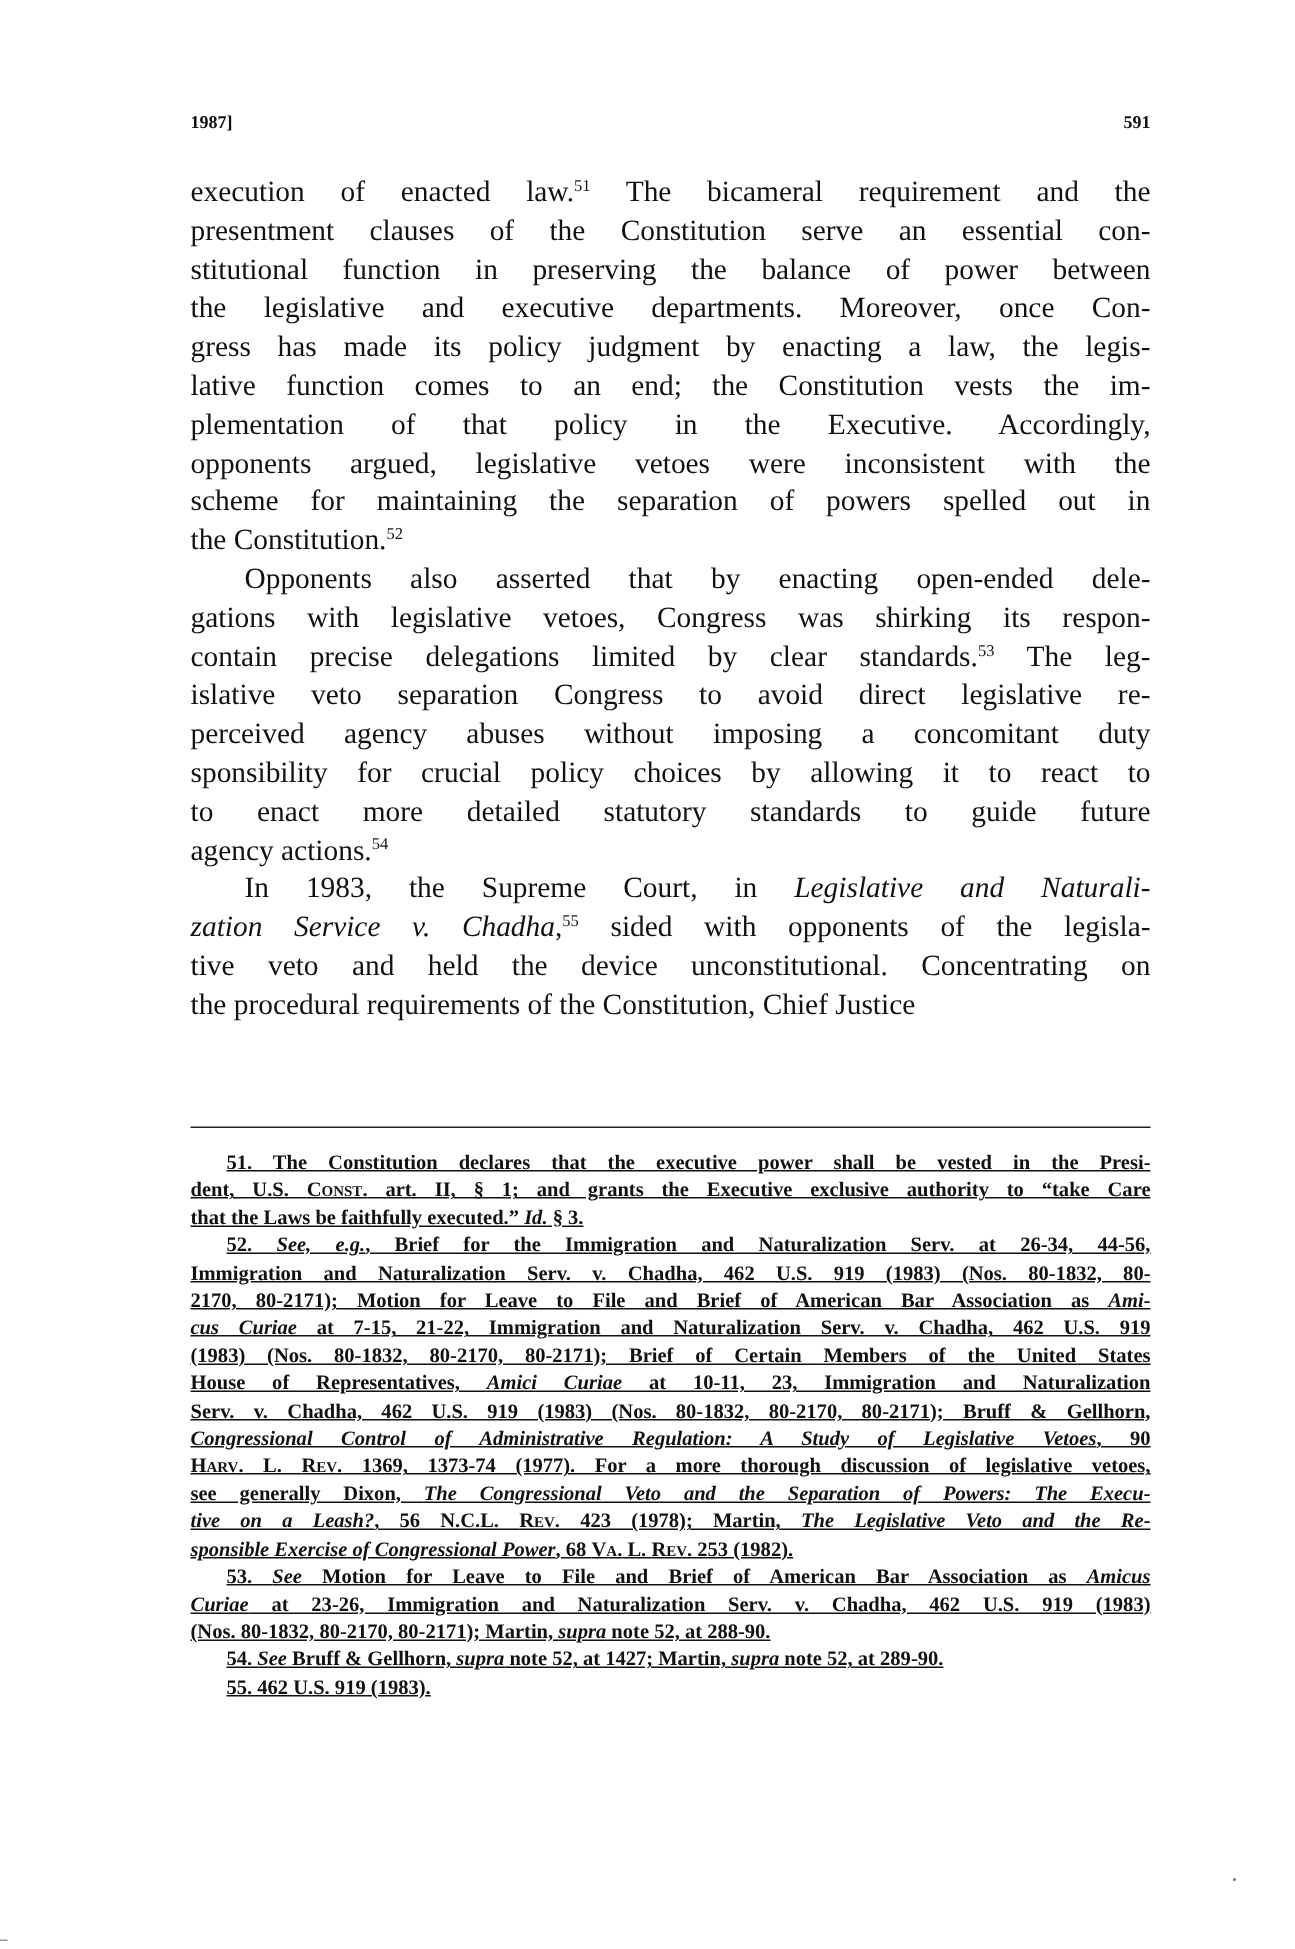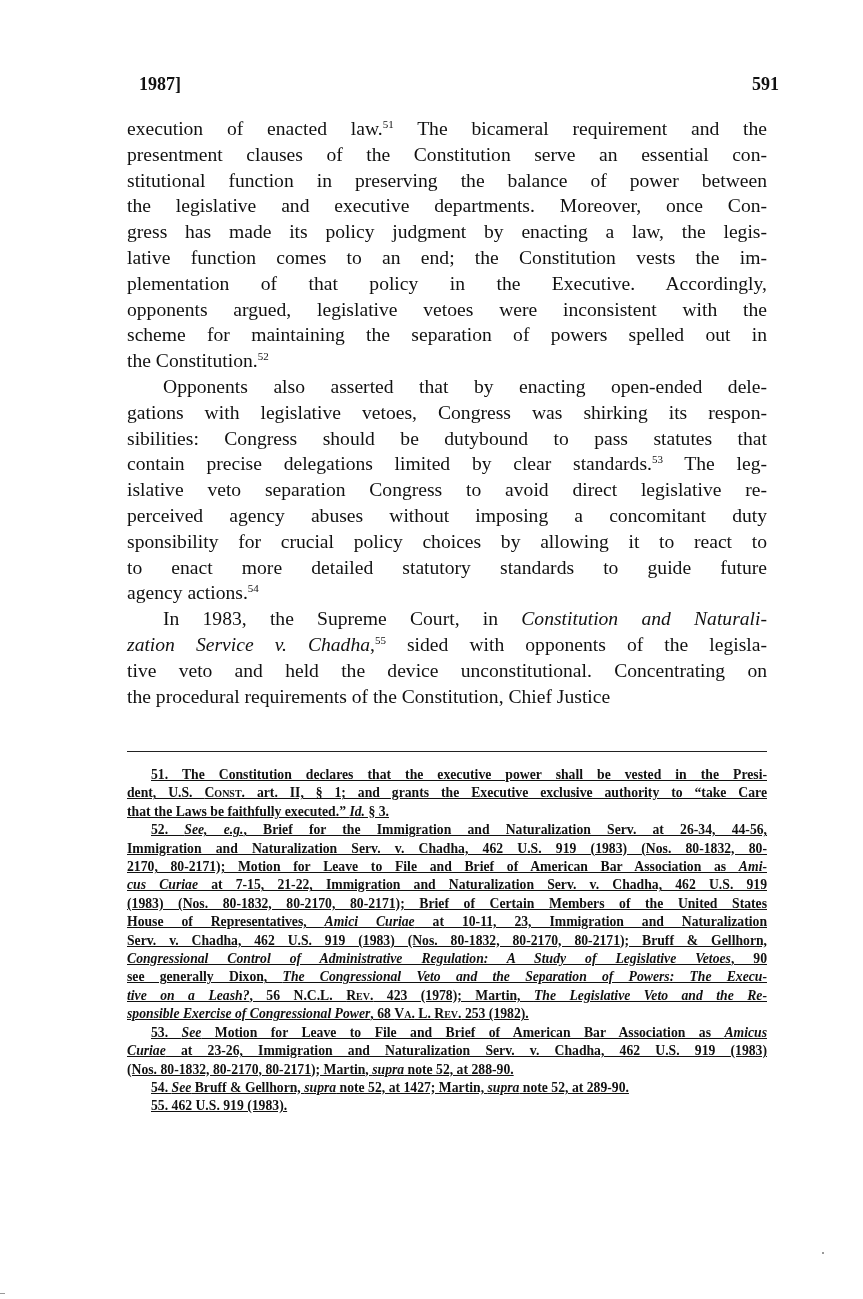--- a/index.html
+++ b/index.html
@@ -1,17 +1,17 @@
 <!DOCTYPE html>
 <html><head>
 <meta charset="utf-8">
 <style>
   html, body { margin: 0; padding: 0; background: #ffffff; }
   body { width: 863px; height: 1299px; position: relative; overflow: hidden; color: #111; font-family: "Liberation Serif", "DejaVu Serif", serif; }
-  .header { position: absolute; top: 74px; left: 139px; width: 640px; height: 24px; font-size: 18px; font-weight: bold; }
+  .header { position: absolute; top: 74px; left: 127px; width: 640px; height: 24px; font-size: 12px; font-weight: bold; }
   .header .left { position: absolute; left: 0; top: 0; }
   .header .center { position: absolute; left: 0; right: 0; text-align: center; font-style: italic; }
   .header .right { position: absolute; right: 0; top: 0; }
   .body-text { position: absolute; top: 116px; left: 127px; width: 640px; font-size: 19.6px; line-height: 25.8px; font-weight: normal; text-align: justify; }
   .body-text p { margin: 0; }
   .line { display: block; text-align: justify; text-align-last: justify; white-space: nowrap; }
   .line.last { text-align-last: left; }
   sup { font-size: 11px; line-height: 0; vertical-align: 7px; }
   .rule { position: absolute; top: 751px; left: 127px; width: 640px; height: 0; border-top: 1.5px solid #222; }
   .notes { position: absolute; top: 766px; left: 127px; width: 640px; font-size: 13.7px; line-height: 18.4px; font-weight: bold; }
@@ -39,30 +39,29 @@
       <span class="line">gress has made its policy judgment by enacting a law, the legis-</span>
       <span class="line">lative function comes to an end; the Constitution vests the im-</span>
       <span class="line">plementation of that policy in the Executive. Accordingly,</span>
       <span class="line">opponents argued, legislative vetoes were inconsistent with the</span>
       <span class="line">scheme for maintaining the separation of powers spelled out in</span>
       <span class="line last">the Constitution.<sup>52</sup></span>
     </p>
     <p>
       <span class="line" style="padding-left: 36px;">Opponents also asserted that by enacting open-ended dele-</span>
       <span class="line">gations with legislative vetoes, Congress was shirking its respon-</span>
-      <span class="line">sibilities: Congress should be dutybound to pass statutes that</span>
       <span class="line">contain precise delegations limited by clear standards.<sup>53</sup> The leg-</span>
       <span class="line">islative veto separation Congress to avoid direct legislative re-</span>
       <span class="line">perceived agency abuses without imposing a concomitant duty</span>
       <span class="line">sponsibility for crucial policy choices by allowing it to react to</span>
       <span class="line">to enact more detailed statutory standards to guide future</span>
       <span class="line last">agency actions.<sup>54</sup></span>
     </p>
     <p>
-      <span class="line" style="padding-left: 36px;">In 1983, the Supreme Court, in <i>Constitution and Naturali-</i></span>
+      <span class="line" style="padding-left: 36px;">In 1983, the Supreme Court, in <i>Legislative and Naturali-</i></span>
       <span class="line"><i>zation Service v. Chadha</i>,<sup>55</sup> sided with opponents of the legisla-</span>
       <span class="line">tive veto and held the device unconstitutional. Concentrating on</span>
       <span class="line last">the procedural requirements of the Constitution, Chief Justice</span>
     </p>
   </div>
 
 <div class="rule"></div>
 
 <div class="notes" id="notes">
     <div class="note" style="text-indent: 0px;">
@@ -72,20 +71,21 @@
     </div>
     <div class="note" style="text-indent: 0px;">
       <span class="line first">52. <i>See, e.g.</i>, Brief for the Immigration and Naturalization Serv. at 26-34, 44-56,</span>
       <span class="line">Immigration and Naturalization Serv. v. Chadha, 462 U.S. 919 (1983) (Nos. 80-1832, 80-</span>
       <span class="line">2170, 80-2171); Motion for Leave to File and Brief of American Bar Association as <i>Ami-</i></span>
       <span class="line"><i>cus Curiae</i> at 7-15, 21-22, Immigration and Naturalization Serv. v. Chadha, 462 U.S. 919</span>
       <span class="line">(1983) (Nos. 80-1832, 80-2170, 80-2171); Brief of Certain Members of the United States</span>
       <span class="line">House of Representatives, <i>Amici Curiae</i> at 10-11, 23, Immigration and Naturalization</span>
       <span class="line">Serv. v. Chadha, 462 U.S. 919 (1983) (Nos. 80-1832, 80-2170, 80-2171); Bruff &amp; Gellhorn,</span>
       <span class="line"><i>Congressional Control of Administrative Regulation: A Study of Legislative Vetoes</i>, 90</span>
+      <span class="line"><span class="sc">Harv.</span> L. <span class="sc">Rev.</span> 1369, 1373-74 (1977). For a more thorough discussion of legislative vetoes,</span>
       <span class="line">see generally Dixon, <i>The Congressional Veto and the Separation of Powers: The Execu-</i></span>
       <span class="line"><i>tive on a Leash?</i>, 56 N.C.L. <span class="sc">Rev.</span> 423 (1978); Martin, <i>The Legislative Veto and the Re-</i></span>
       <span class="line last"><i>sponsible Exercise of Congressional Power</i>, 68 <span class="sc">Va.</span> L. <span class="sc">Rev.</span> 253 (1982).</span>
     </div>
     <div class="note" style="text-indent: 0px;">
       <span class="line first">53. <i>See</i> Motion for Leave to File and Brief of American Bar Association as <i>Amicus</i></span>
       <span class="line"><i>Curiae</i> at 23-26, Immigration and Naturalization Serv. v. Chadha, 462 U.S. 919 (1983)</span>
       <span class="line last">(Nos. 80-1832, 80-2170, 80-2171); Martin, <i>supra</i> note 52, at 288-90.</span>
     </div>
     <div class="note" style="text-indent: 0px;">

